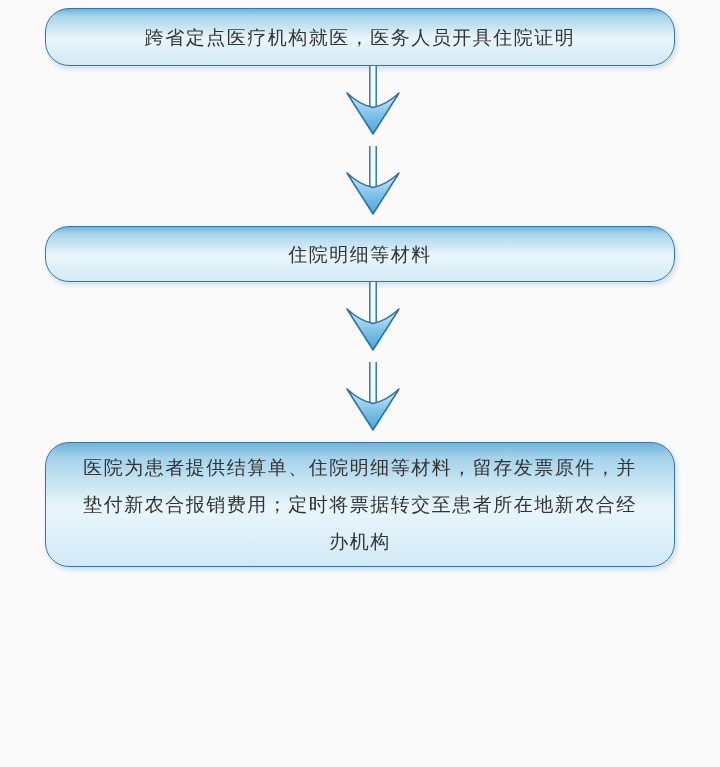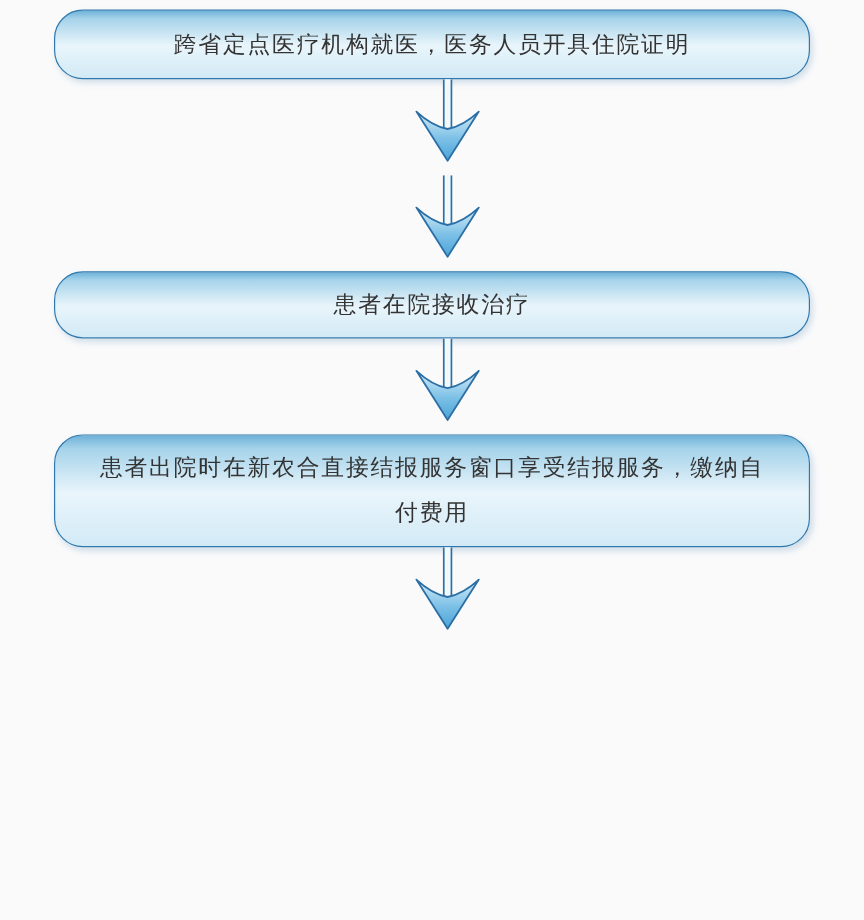--- a/index.html
+++ b/index.html
@@ -73,33 +73,33 @@
   </svg>
 
 
   <svg class="arrow" width="80" height="70" viewBox="0 0 80 70">
     <rect x="36.8" y="0" width="6.4" height="41" fill="#f2f9fd"></rect>
     <path d="M36.8,0 V41 M43.2,0 V41" stroke="#2b6fa5" stroke-width="1.4" fill="none"></path>
     <path d="M14,27 Q27,39 40,41.5 Q53,39 66,27 L40,68 Z" fill="url(#arrowGrad)" stroke="#2b6fa5" stroke-width="1.5" stroke-linejoin="round"></path>
   </svg>
 
   <div class="flow-box h3">
-    <span>患者在院接收治疗</span>
-  </div>
-
-  <svg class="arrow" width="80" height="70" viewBox="0 0 80 70">
-    <rect x="36.8" y="0" width="6.4" height="41" fill="#f2f9fd"></rect>
-    <path d="M36.8,0 V41 M43.2,0 V41" stroke="#2b6fa5" stroke-width="1.4" fill="none"></path>
-    <path d="M14,27 Q27,39 40,41.5 Q53,39 66,27 L40,68 Z" fill="url(#arrowGrad)" stroke="#2b6fa5" stroke-width="1.5" stroke-linejoin="round"></path>
-  </svg>
-
-  <div class="flow-box h4">
-    <span>患者出院时在新农合直接结报服务窗口享受结报服务，缴纳自付费用</span>
+    <span>住院明细等材料</span>
   </div>
 
   <svg class="arrow" width="80" height="70" viewBox="0 0 80 70">
     <rect x="36.8" y="0" width="6.4" height="41" fill="#f2f9fd"></rect>
     <path d="M36.8,0 V41 M43.2,0 V41" stroke="#2b6fa5" stroke-width="1.4" fill="none"></path>
     <path d="M14,27 Q27,39 40,41.5 Q53,39 66,27 L40,68 Z" fill="url(#arrowGrad)" stroke="#2b6fa5" stroke-width="1.5" stroke-linejoin="round"></path>
   </svg>
 
 
+  <svg class="arrow" width="80" height="70" viewBox="0 0 80 70">
+    <rect x="36.8" y="0" width="6.4" height="41" fill="#f2f9fd"></rect>
+    <path d="M36.8,0 V41 M43.2,0 V41" stroke="#2b6fa5" stroke-width="1.4" fill="none"></path>
+    <path d="M14,27 Q27,39 40,41.5 Q53,39 66,27 L40,68 Z" fill="url(#arrowGrad)" stroke="#2b6fa5" stroke-width="1.5" stroke-linejoin="round"></path>
+  </svg>
+
+  <div class="flow-box h5">
+    <span>医院为患者提供结算单、住院明细等材料，留存发票原件，并垫付新农合报销费用；定时将票据转交至患者所在地新农合经办机构</span>
+  </div>
+
 </div>
 
 </body></html>

